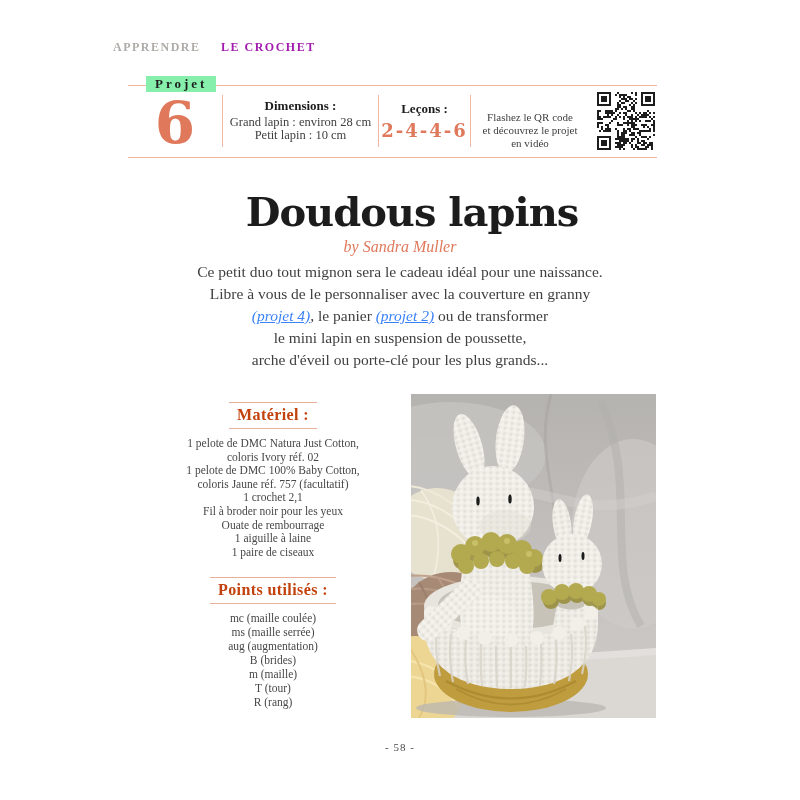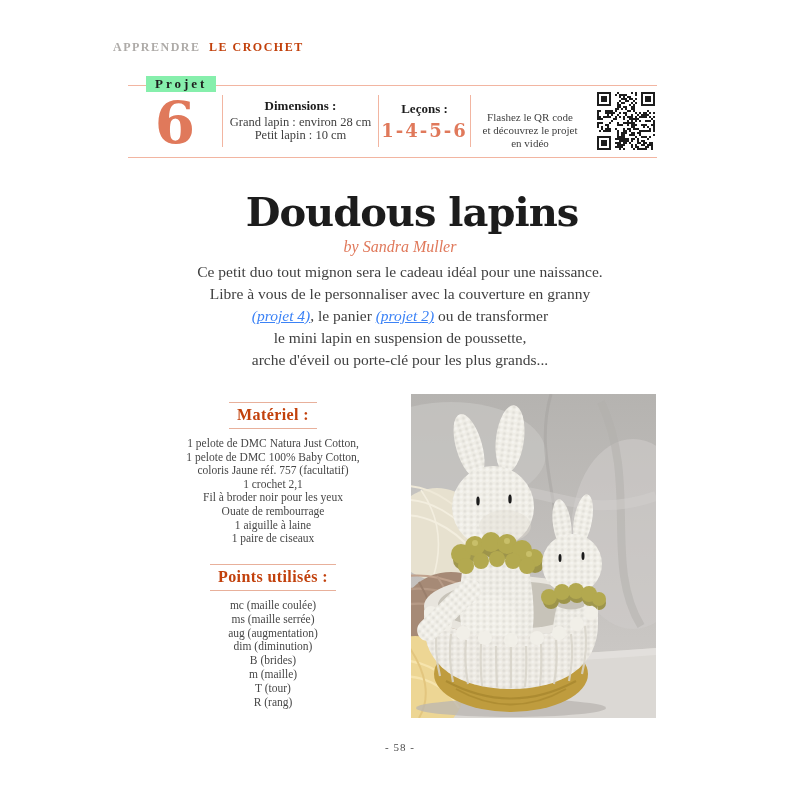--- a/index.html
+++ b/index.html
@@ -2,21 +2,21 @@
 <html><head>
 <meta charset="utf-8">
 <style>
   html,body{margin:0;padding:0;background:#ffffff;}
   .page{position:relative;width:800px;height:800px;background:#fff;overflow:hidden;
         font-family:"Liberation Serif","DejaVu Serif",serif;color:#3f3f3f;}
 
   
   .masthead{position:absolute;left:113px;top:40px;font-size:12px;font-weight:bold;letter-spacing:1.5px;}
   .masthead .pre{color:#aeaba8;}
-  .masthead .main{color:#c2410c;margin-left:4px;}
+  .masthead .main{color:#a21caf;margin-left:16px;}
 
   
   .banner{position:absolute;left:128px;top:85px;width:529px;height:72px;
           border-bottom:1px solid #f2b5a1;}
   .banner .topline{position:absolute;left:0;right:0;top:0;height:1px;background:#f2b5a1;}
   .banner .label{position:absolute;left:18px;top:-9px;background:#86efac;padding:0 9px;
                  font-size:13px;font-weight:bold;letter-spacing:3px;color:#1d1d1d;}
   .cells{display:flex;height:100%;align-items:center;}
   .vdiv{width:1px;height:52px;background:#f2b5a1;flex:0 0 1px;}
   .cell{text-align:center;}
@@ -77,21 +77,21 @@
       <div class="cell cell-number">6</div>
       <div class="vdiv"></div>
       <div class="cell cell-dims">
         <div class="h">Dimensions :</div>
         <div>Grand lapin : environ 28 cm</div>
         <div>Petit lapin : 10 cm</div>
       </div>
       <div class="vdiv"></div>
       <div class="cell cell-lessons">
         <div class="h">Leçons :</div>
-        <div class="v">1-4-5-6</div>
+        <div class="v">2-4-4-6</div>
       </div>
       <div class="vdiv"></div>
       <div class="cell cell-flash">
         <div class="flash-text">
           <div>Flashez le QR code</div>
           <div>et découvrez le projet</div>
           <div>en vidéo</div>
         </div>
         <svg class="qr" viewBox="0 0 29 29" aria-hidden="true">
           <rect width="29" height="29" fill="#ffffff"></rect>
@@ -393,34 +393,34 @@
     <div>Libre à vous de le personnaliser avec la couverture en granny</div>
     <div><span class="lnk">(projet 4)</span><span>, le panier </span><span class="lnk">(projet 2)</span><span> ou de transformer</span></div>
     <div>le mini lapin en suspension de poussette,</div>
     <div>arche d'éveil ou porte-clé pour les plus grands...</div>
   </div>
 
   <div class="col">
     <span class="col-heading">Matériel :</span>
     <ul>
       <li>1 pelote de DMC Natura Just Cotton,</li>
+      <li>coloris Ivory réf. 02</li>
       <li>1 pelote de DMC 100% Baby Cotton,</li>
       <li>coloris Jaune réf. 757 (facultatif)</li>
       <li>1 crochet 2,1</li>
       <li>Fil à broder noir pour les yeux</li>
       <li>Ouate de rembourrage</li>
       <li>1 aiguille à laine</li>
       <li>1 paire de ciseaux</li>
     </ul>
     <span class="col-heading second">Points utilisés :</span>
     <ul>
       <li>mc (maille coulée)</li>
       <li>ms (maille serrée)</li>
       <li>aug (augmentation)</li>
-      <li>dim (diminution)</li>
       <li>B (brides)</li>
       <li>m (maille)</li>
       <li>T (tour)</li>
       <li>R (rang)</li>
     </ul>
   </div>
 
   <div class="photo">
     <svg viewBox="0 0 245 324" preserveAspectRatio="none" aria-hidden="true">
       <defs>

